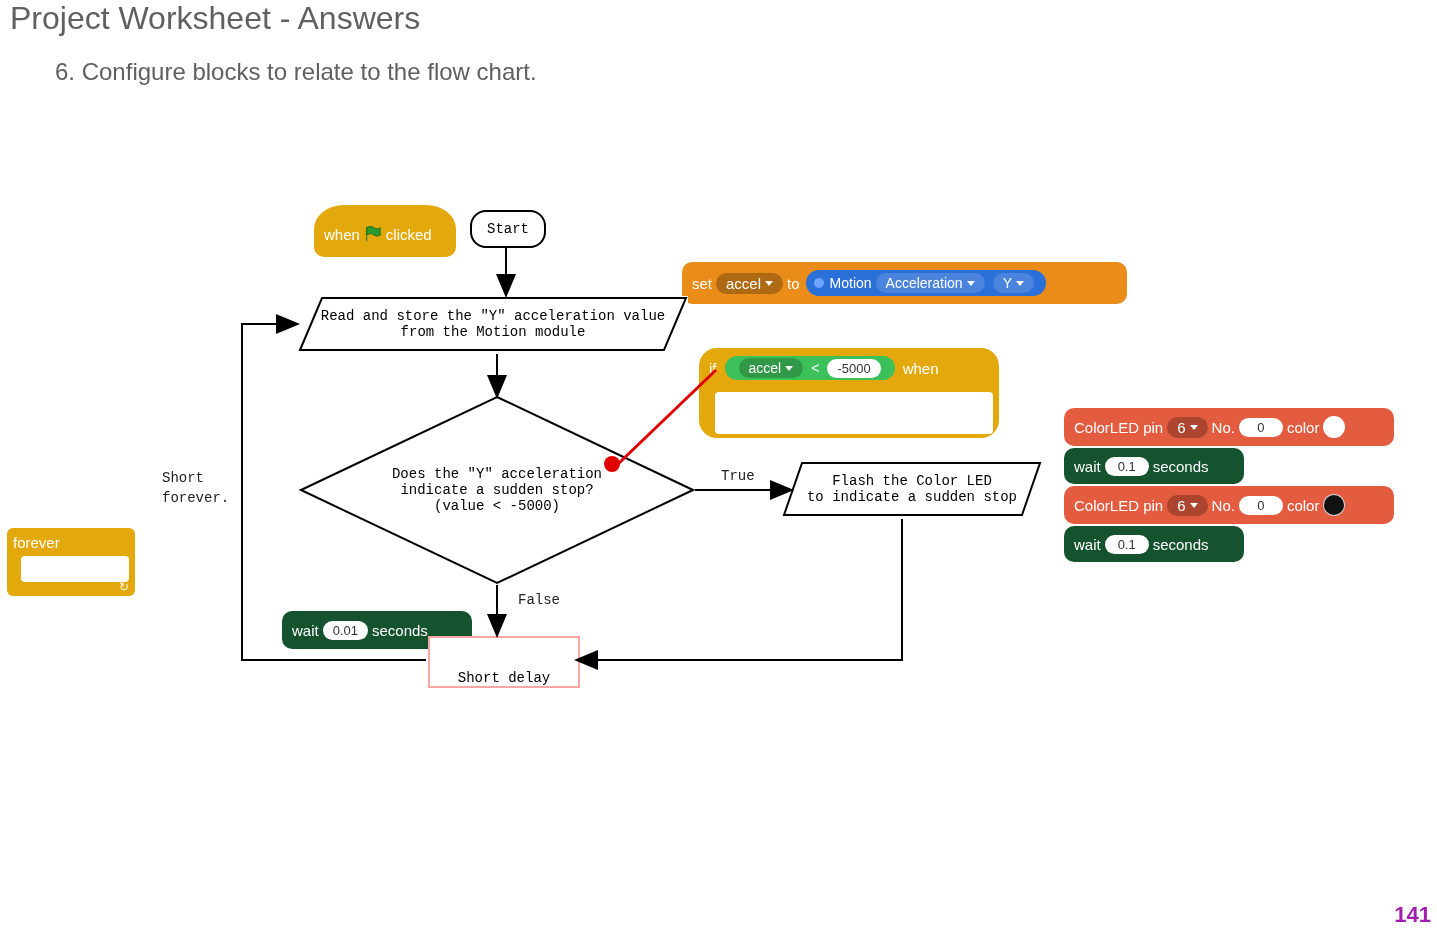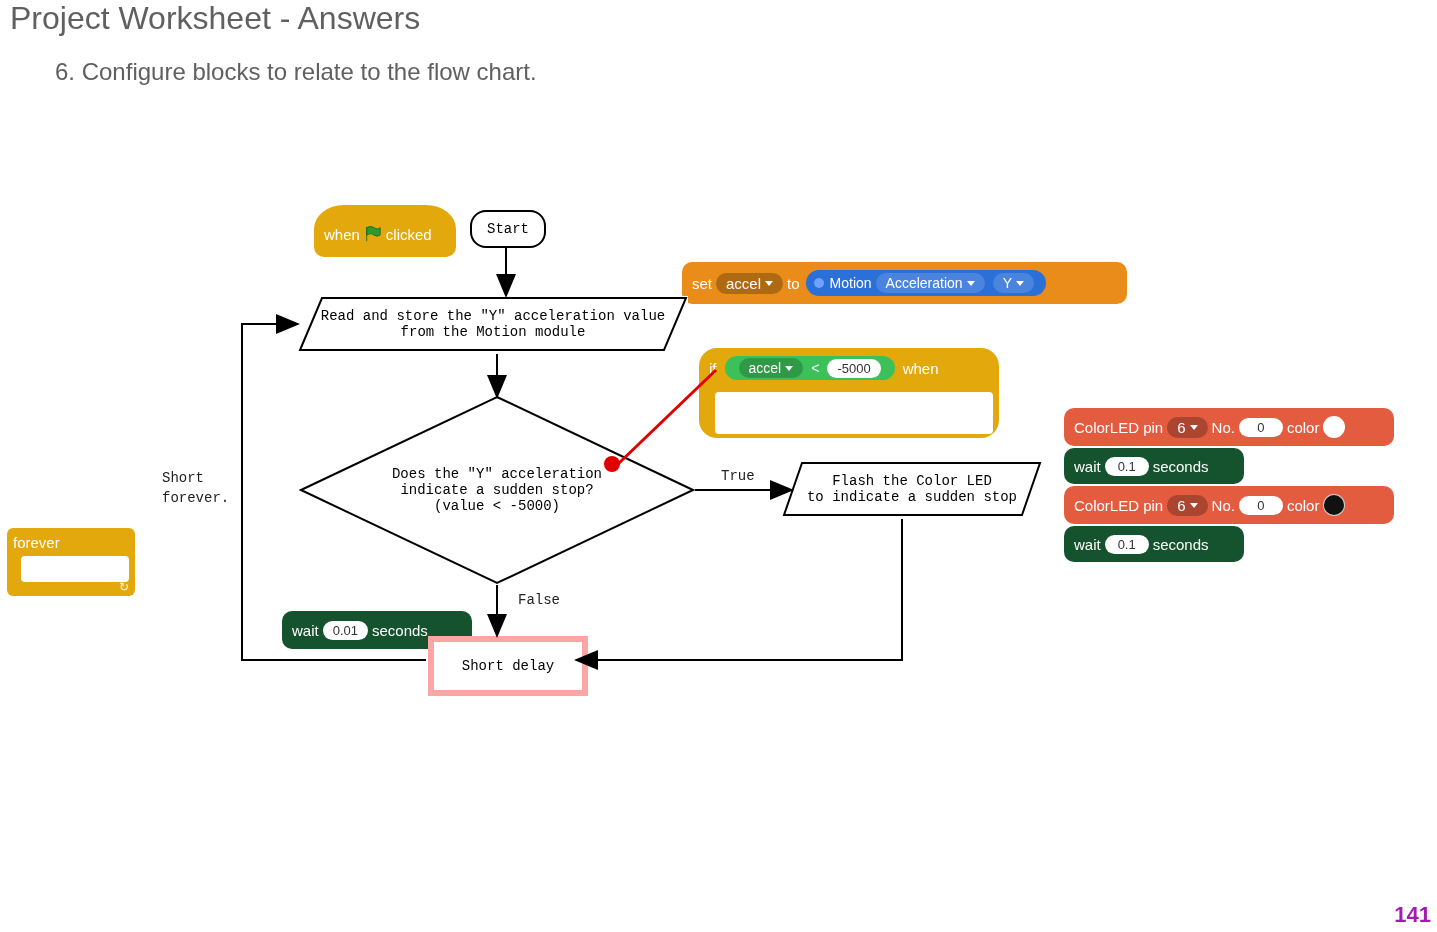--- a/index.html
+++ b/index.html
@@ -202,21 +202,21 @@
 <div class="fc-process mono" style="left:782px; top:461px; width:260px; height:56px;">
   <svg width="260" height="56" style="position:absolute;left:0;top:0;">
     <polygon points="20,2 258,2 240,54 2,54" fill="#fff" stroke="#000" stroke-width="2"></polygon>
   </svg>
   <div style="position:relative;">
     <div>Flash the Color LED</div>
     <div>to indicate a sudden stop</div>
   </div>
 </div>
 
-<div class="fc-process mono" style="left:428px; top:636px; width:148px; height:48px; border:6px solid #fca5a5;">
+<div class="fc-process mono" style="left:428px; top:636px; width:148px; height:48px; border:2px solid #fca5a5;justify-content:flex-end;">
   <span>Short delay</span>
 </div>
 
 <div class="label" style="left:162px; top:470px;">Short</div>
 <div class="label" style="left:162px; top:490px;">forever.</div>
 <div class="label" style="left:721px; top:468px;">True</div>
 <div class="label" style="left:518px; top:592px;">False</div>
 
 <svg class="arrows" width="1437" height="932">
   <defs>

